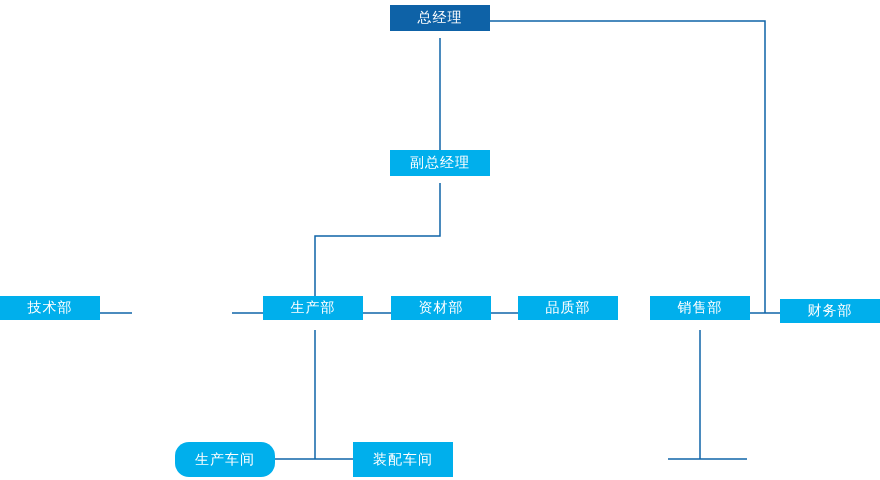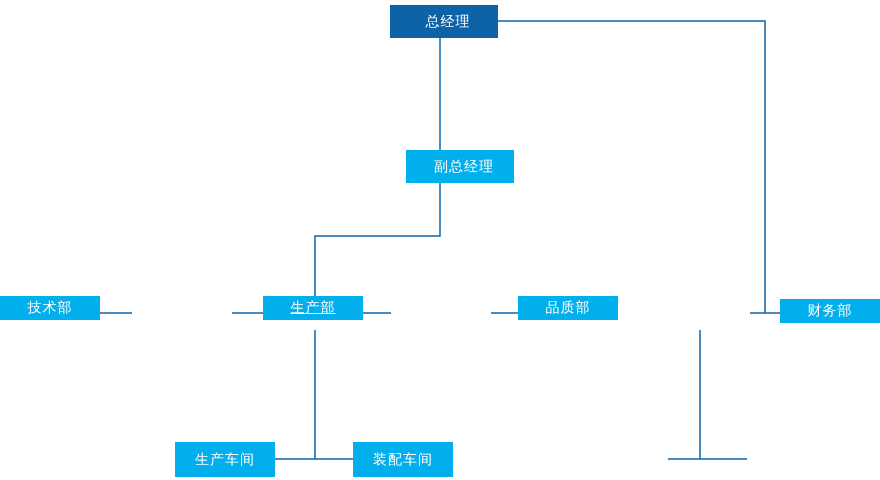--- a/index.html
+++ b/index.html
@@ -34,21 +34,21 @@
     justify-content: center;
     width: 100px;
     color: #ffffff;
     font-size: 14px;
     letter-spacing: 1px;
     white-space: nowrap;
     user-select: none;
   }
   .node.root { background: #0e62a7; }
   .node.dept { background: #00afec; }
-  .h33 { height: 33px; padding-left: 8px; }
+  .h33 { height: 26px; }
   .h34 { height: 24px; }
   .h35 { height: 35px; }
 </style>
 </head>
 <body>
 
 <div class="canvas">
 
   <svg class="connectors" viewBox="0 0 880 480" xmlns="http://www.w3.org/2000/svg">
     <polyline points="440,38 440,150"></polyline>
@@ -60,32 +60,34 @@
     <polyline points="491,313 518,313"></polyline>
     <polyline points="750,313 780,313"></polyline>
     <polyline points="315,330 315,459"></polyline>
     <polyline points="275,459 353,459"></polyline>
     <polyline points="700,330 700,459"></polyline>
     <polyline points="668,459 747,459"></polyline>
   </svg>
 
   <div class="node root h33" style="left:390px; top:5px;">总经理</div>
 
-  <div class="node dept h33" style="left:390px; top:150px;margin-left:16px;">副总经理</div>
+  <div class="node dept h33" style="left:390px; top:150px;">副总经理</div>
 
   <div class="node dept h34" style="left:0px; top:296px;">技术部</div>
 
 
-  <div class="node dept h34" style="left:263px; top:296px;text-decoration:underline;">生产部</div>
+  <div class="node dept h34" style="left:263px; top:296px;">生产部</div>
 
+  <div class="node dept h34" style="left:391px; top:296px;">资材部</div>
 
   <div class="node dept h34" style="left:518px; top:296px;">品质部</div>
 
+  <div class="node dept h34" style="left:650px; top:296px;">销售部</div>
 
   <div class="node dept h34" style="left:780px; top:299px;">财务部</div>
 
-  <div class="node dept h35" style="left:175px; top:442px;">生产车间</div>
+  <div class="node dept h35" style="left:175px; top:442px;border-radius:14px;">生产车间</div>
 
   <div class="node dept h35" style="left:353px; top:442px;">装配车间</div>
 
 
 
 </div>
 
 </body></html>

